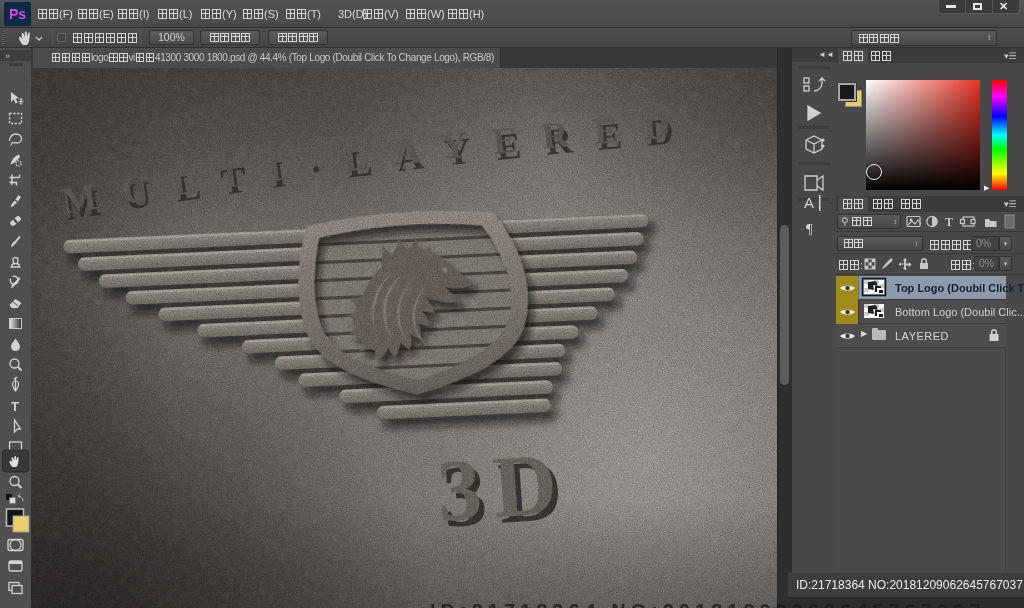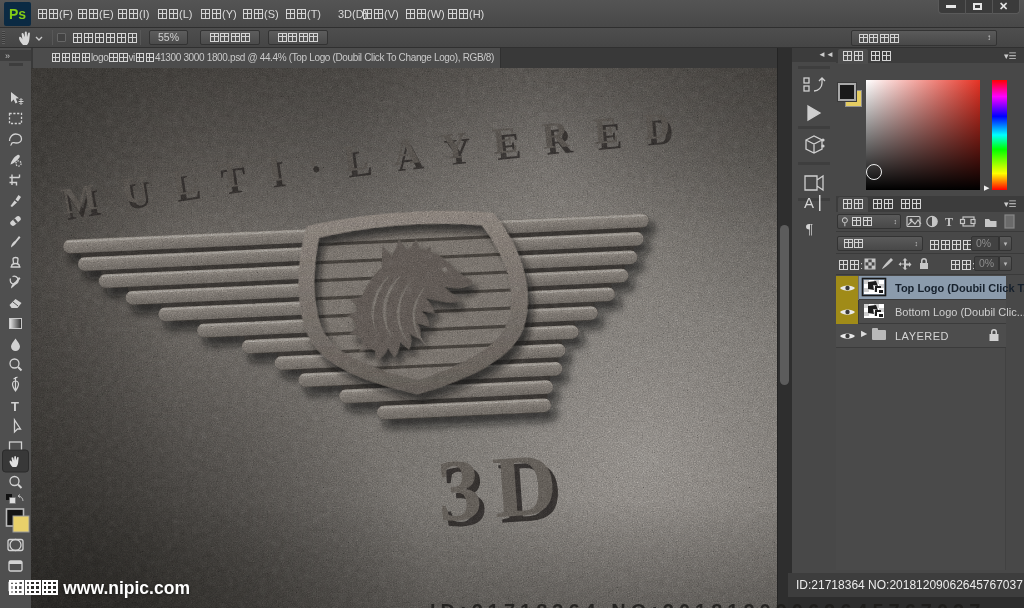--- a/index.html
+++ b/index.html
@@ -9,21 +9,21 @@
 .cj{display:inline-block;width:.88em;height:.88em;margin:0 .06em;vertical-align:-.08em;
  --c:#d4d4d4;background:
  linear-gradient(var(--c),var(--c)) 0 0/100% 1px no-repeat,
  linear-gradient(var(--c),var(--c)) 0 100%/100% 1px no-repeat,
  linear-gradient(var(--c),var(--c)) 0 47%/100% 1px no-repeat,
  linear-gradient(var(--c),var(--c)) 0 0/1px 100% no-repeat,
  linear-gradient(var(--c),var(--c)) 100% 0/1px 100% no-repeat,
  linear-gradient(var(--c),var(--c)) 49% 0/1px 100% no-repeat;}
 
 #menubar{left:0;top:0;width:1024px;height:28px;background:linear-gradient(#545454,#484848);border-bottom:1px solid #2f2f2f}
-#psbadge{left:4px;top:2px;width:27px;height:24px;background:#0b2a43;color:#84cc16;font-weight:bold;
+#psbadge{left:4px;top:2px;width:27px;height:24px;background:#0b2a43;color:#d946ef;font-weight:bold;
  font-size:14px;text-align:center;line-height:24px;border-radius:2px}
 .mi{position:absolute;top:8px;font-size:11px;color:#dadada;white-space:nowrap}
 
 #opts{left:0;top:28px;width:1024px;height:20px;background:linear-gradient(#4e4e4e,#454545);border-bottom:1px solid #303030}
 .optbtn{position:absolute;top:2px;height:15px;background:linear-gradient(#5d5d5d,#4b4b4b);border:1px solid #333;
  border-radius:2px;color:#cfcfcf;font-size:10.5px;text-align:center;padding:0 8px;line-height:13px}
 .cbx{position:absolute;left:57px;top:33px;width:9px;height:9px;background:#424242;border:1px solid #666;border-radius:1px}
 .olabel{position:absolute;top:4px;font-size:11px;color:#cecece;white-space:nowrap}
 .vsep{position:absolute;top:2px;width:1px;height:15px;background:#3a3a3a;border-right:1px solid #575757}
 
@@ -90,21 +90,21 @@
 <div id="opts" class="abs"></div>
 <div class="grip abs" style="left:2px;top:31px;width:3px;height:13px;background:repeating-linear-gradient(#5f5f5f 0 1px,#3a3a3a 1px 2px);position:absolute"></div>
 <svg class="abs" style="left:16px;top:30px" width="30" height="16" viewBox="0 0 30 16">
 <path d="M7 15 C5 13 3 10 3 8 C3 6.6 4.6 6.4 5.3 7.6 L6.4 9.4 L5.6 4.2 C5.4 2.8 7.2 2.5 7.6 3.8 L8.6 7.2 L8.8 2.6 C8.9 1.2 10.7 1.2 10.8 2.6 L11 7 L12 3.4 C12.4 2.1 14 2.4 13.9 3.8 L13.4 9.0 C13.2 11.5 12.3 13.6 11 15 Z" fill="#d6d6d6"></path>
 <path d="M20 7 l3 3 3-3" stroke="#c9c9c9" stroke-width="1.4" fill="none"></path>
     </svg>
 <div class="vsep" style="left:52px;top:30px;position:absolute"></div>
 <div class="cbx abs"></div>
 <span class="olabel" style="left:72px;top:32px;position:absolute"><i class="cj"></i><i class="cj"></i><i class="cj"></i><i class="cj"></i><i class="cj"></i><i class="cj"></i></span>
 <div class="vsep" style="left:140px;top:30px;position:absolute"></div>
-<div class="optbtn" style="left:149px;top:30px">55%</div>
+<div class="optbtn" style="left:149px;top:30px">100%</div>
 <div class="optbtn" style="left:200px;top:30px"><i class="cj"></i><i class="cj"></i><i class="cj"></i><i class="cj"></i></div>
 <div class="optbtn" style="left:268px;top:30px"><i class="cj"></i><i class="cj"></i><i class="cj"></i><i class="cj"></i></div>
 <div class="ddown" style="left:851px;top:30px;width:146px;height:16px;line-height:14px;padding-left:6px"><i class="cj"></i><i class="cj"></i><i class="cj"></i><i class="cj"></i><span style="position:absolute;right:5px;font-size:8px">↕</span></div>
 <div id="tabbar" class="abs">
       <div id="tab1"><i class="cj cjt"></i><i class="cj cjt"></i><i class="cj cjt"></i><i class="cj cjt"></i>logo<i class="cj cjt"></i><i class="cj cjt"></i>vi<i class="cj cjt"></i><i class="cj cjt"></i>41300 3000 1800.psd @ 44.4% (Top Logo (Doubil Click To Change Logo), RGB/8)<span class="x">✕</span></div>
     </div>
 <div id="toolbar" class="abs"></div>
     <svg class="abs" style="left:0;top:48px" width="31" height="560" viewBox="0 48 31 560">
       <rect x="0" y="48" width="31" height="560" fill="#4f4f4f"></rect>
       <rect x="0" y="50" width="31" height="11" fill="#3f3f3f"></rect>
@@ -524,13 +524,12 @@
 <div class="lname" style="left:895px;top:330px;color:#d5d5d5;font-size:11px;letter-spacing:.5px;position:absolute">LAYERED</div>
 <svg class="abs" style="left:988px;top:328px" width="12" height="15" viewBox="0 0 12 15">
 <path d="M3 6 v-2 a3 3 0 0 1 6 0 v2 h1.5 v7 h-9 v-7 Z M4.5 6 h3 v-2 a1.5 1.5 0 0 0 -3 0 Z" fill="#d0d0d0"></path>
     </svg>
 <div class="abs" style="left:836px;top:348px;width:170px;height:222px;background:#4a4a4a;border-right:1px solid #414141"></div>
 <div class="abs" style="left:788px;top:597px;width:236px;height:11px;background:#2d2d2d"></div>
 <div id="idbar" class="abs">ID:21718364 NO:20181209062645767037</div>
 <div id="botstrip" class="abs">
       <div id="bigwm">ID:21718364 NO:20181209062645767037</div>
     </div>
-<div id="wm" class="abs"><i class="cj"></i><i class="cj"></i><i class="cj"></i> www.nipic.com</div>
 </div>
 </body></html>

